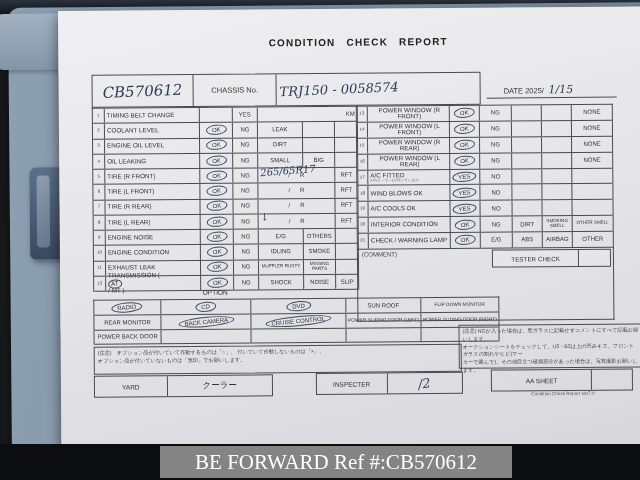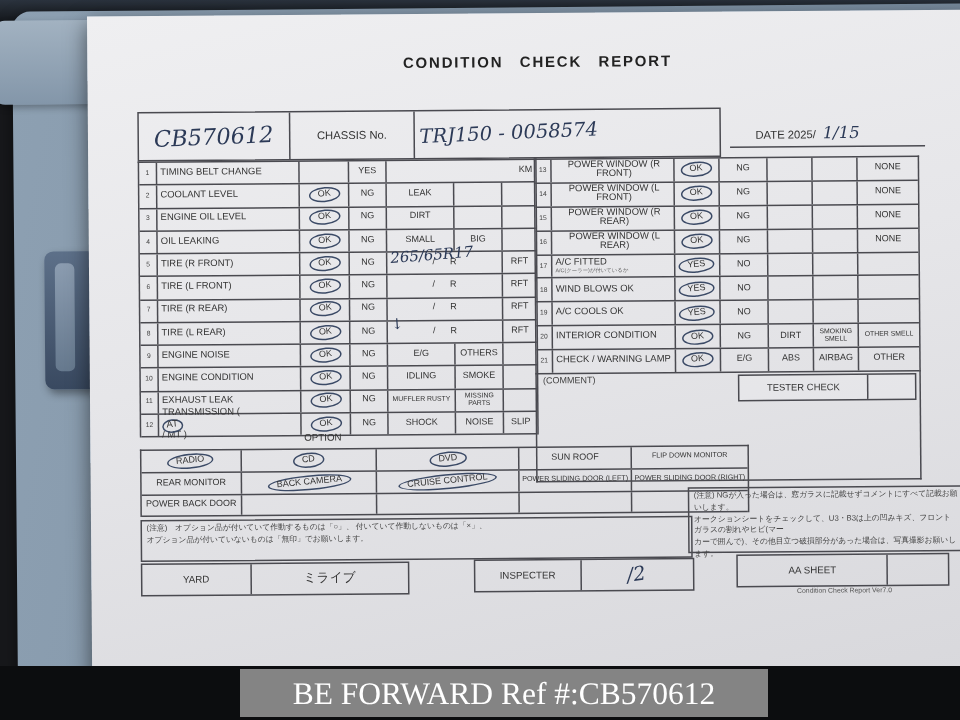--- a/index.html
+++ b/index.html
@@ -309,21 +309,21 @@
     <div>オプション品が付いていないものは「無印」でお願いします。</div>
   </div>
   <div class="abs note" style="left:398px;top:317px;width:176px;height:38px;">
     <div>(注意) NGが入った場合は、窓ガラスに記載せずコメントにすべて記載お願いします。</div>
     <div>オークションシートをチェックして、U3・B3は上の凹みキズ、フロントガラスの割れやヒビ(マー</div>
     <div>カーで囲んで)、その他目立つ破損部分があった場合は、写真撮影お願いします。</div>
   </div>
 
   <div class="abs box" style="left:33px;top:365px;width:177px;height:20px;">
     <div class="bcell" style="width:72px;font-size:6.5px;">YARD</div>
-    <div class="bcell" style="width:105px;font-size:8.5px;">ミライブ</div>
+    <div class="bcell" style="width:105px;font-size:8.5px;">クーラー</div>
   </div>
   <div class="abs box" style="left:255px;top:364px;width:145px;height:20px;">
     <div class="bcell" style="width:70px;font-size:6.5px;">INSPECTER</div>
     <div class="bcell" style="width:75px;">
       <span class="hw" style="font-size:13px;transform:rotate(-8deg);">/2</span>
     </div>
   </div>
   <div class="abs box" style="left:430px;top:362px;width:140px;height:20px;">
     <div class="bcell" style="width:100px;font-size:6.5px;">AA SHEET</div>
     <div class="bcell" style="width:40px;"></div>

